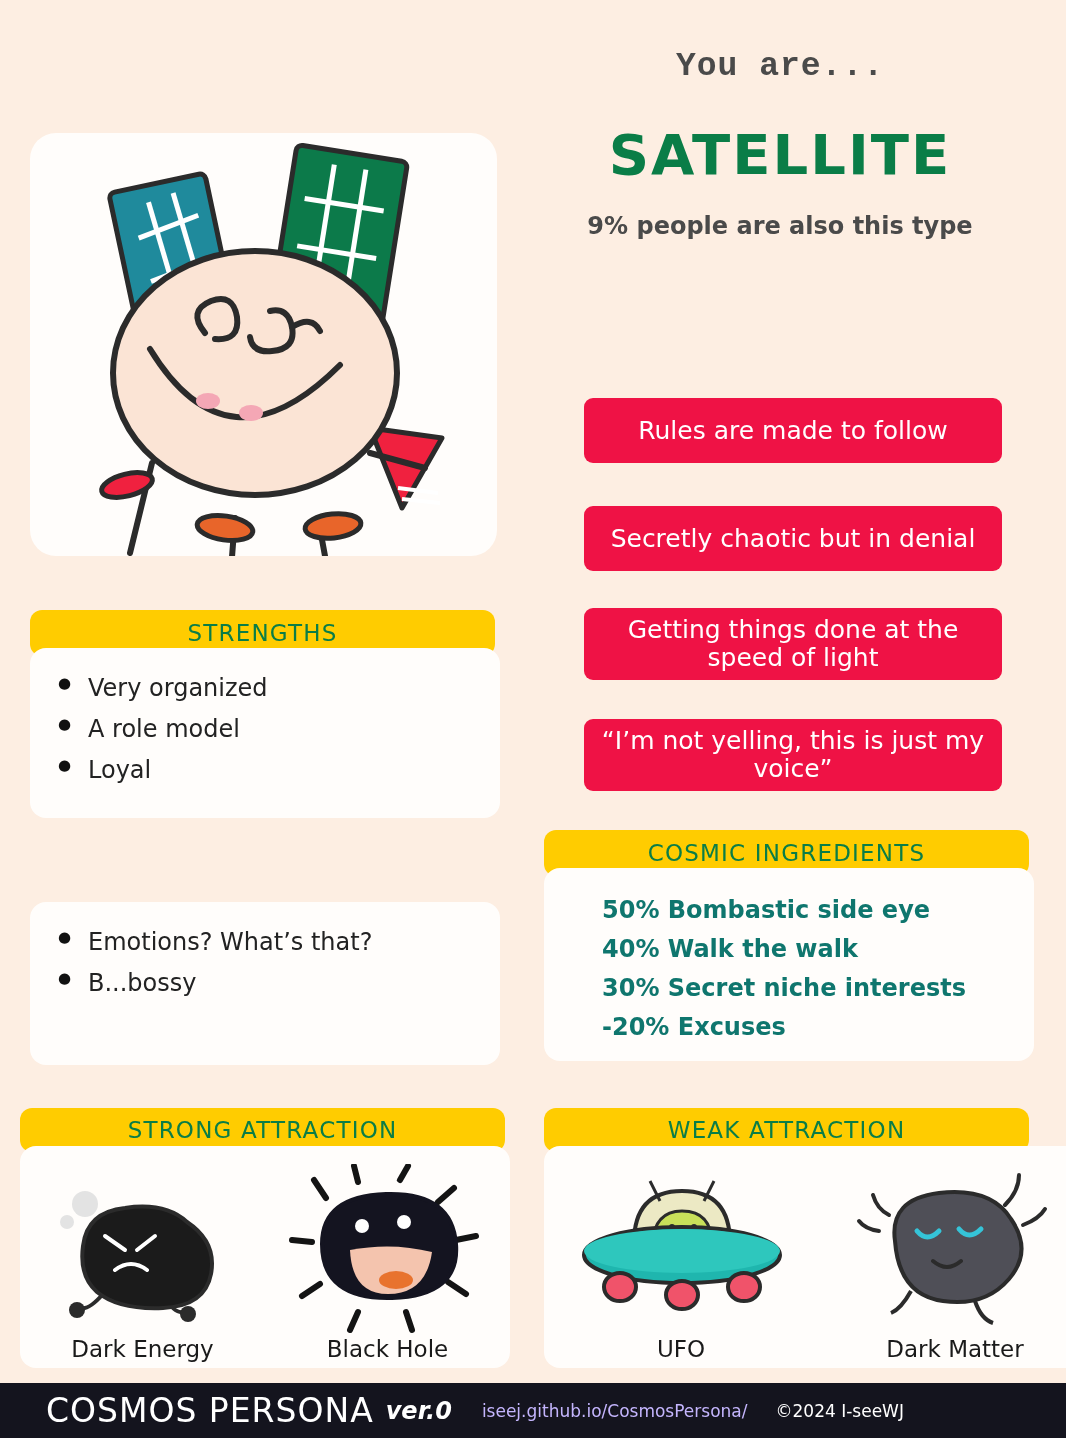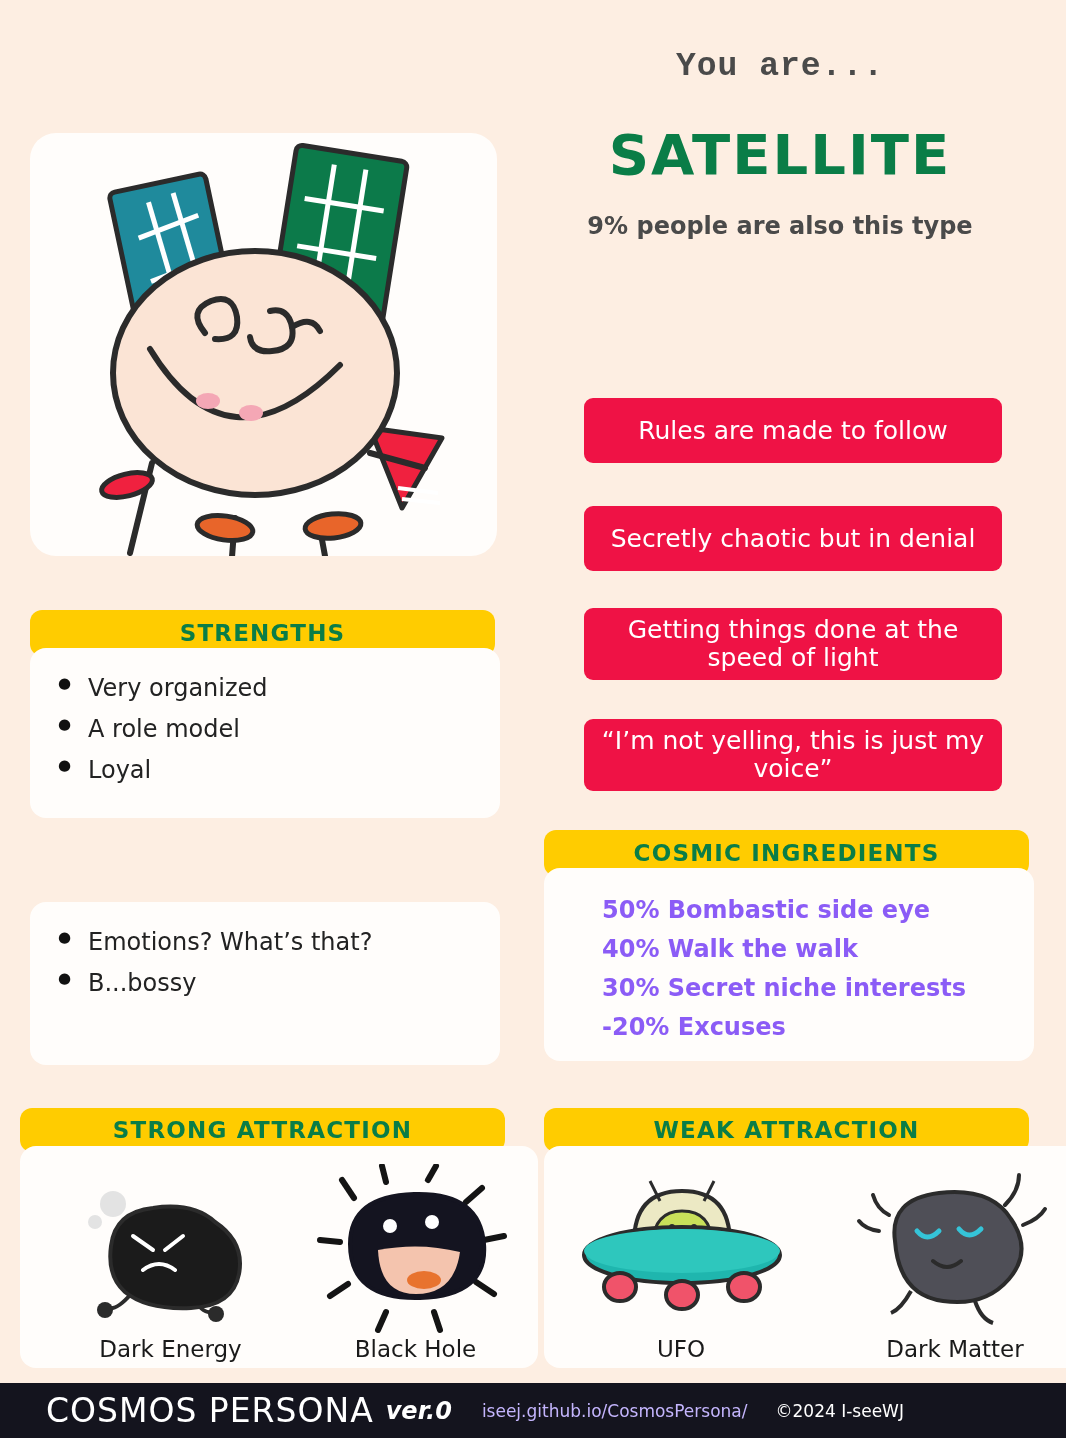--- a/index.html
+++ b/index.html
@@ -67,21 +67,21 @@
     border-radius: 26px;
   }
   .avatar-card svg { display: block; }
 
   
   .banner {
     background: #ffcc00;
     border-radius: 12px;
     text-align: center;
     color: #0a7d47;
-    font-weight: bold;
+    font-weight: normal;
     letter-spacing: 1.2px;
     display: flex;
     align-items: center;
     justify-content: center;
   }
   .white-panel {
     background: #fffdfb;
     border-radius: 16px;
   }
 
@@ -154,33 +154,33 @@
   .ci-panel {
     position: absolute; left: 544px; top: 868px;
     width: 490px; height: 193px;
   }
   .ci-list {
     margin: 0; padding: 28px 0 0 58px;
     list-style: none;
   }
   .ci-list li {
     font-size: 24px;
-    color: #8b5cf6;
+    color: #0f766e;
     font-weight: bold;
     margin-bottom: 11px;
   }
 
   
   .sa-banner {
     position: absolute; left: 20px; top: 1108px;
     width: 485px; height: 44px; font-size: 23px;
   }
   .sa-panel {
     position: absolute; left: 20px; top: 1146px;
-    width: 490px; height: 222px; padding-left: 28px;
+    width: 490px; height: 222px;
   }
   .wa-banner {
     position: absolute; left: 544px; top: 1108px;
     width: 485px; height: 44px; font-size: 23px;
   }
   .wa-panel {
     position: absolute; left: 544px; top: 1146px;
     width: 548px; height: 222px;
   }
   .creature-row {

